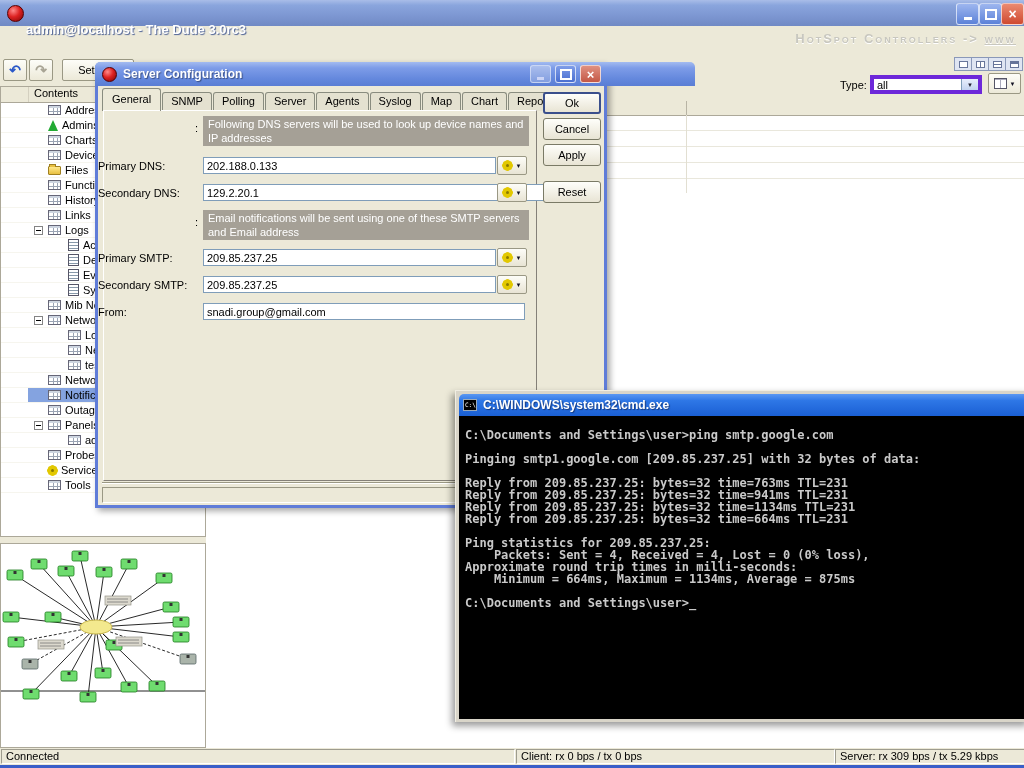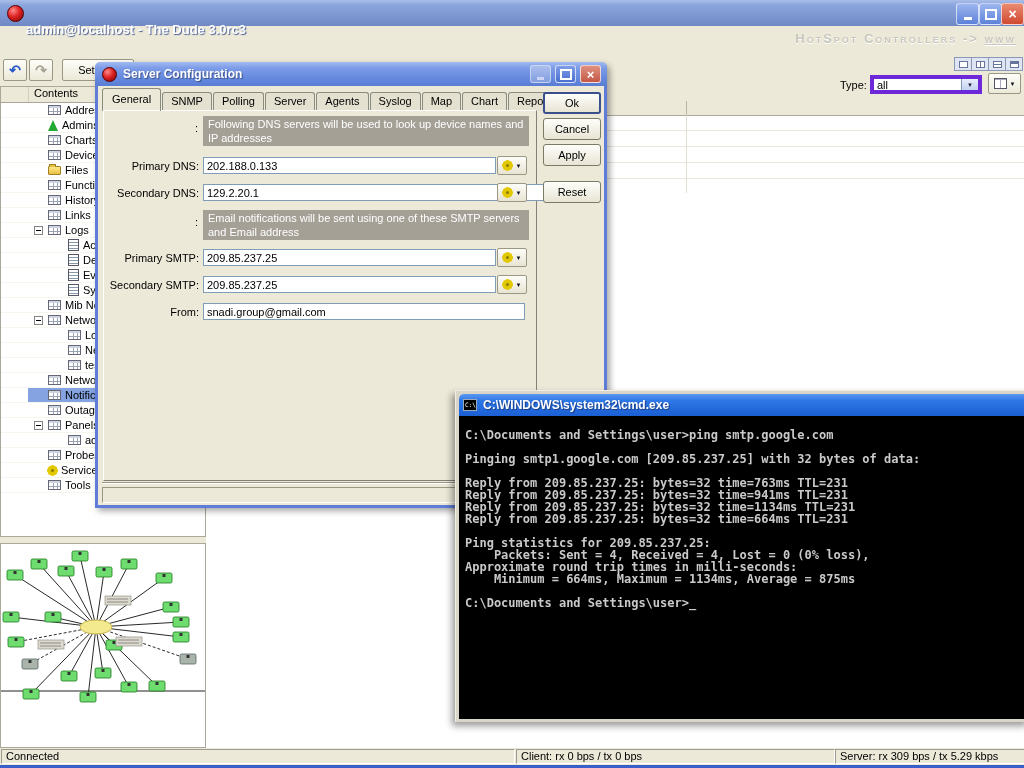--- a/index.html
+++ b/index.html
@@ -86,21 +86,21 @@
   .rightlist .hdr{height:14px;background:#ece9d8;border-bottom:1px solid #aca899;display:flex;}
   .rightlist .h0{width:480px;border-right:1px solid #b8b4a4;}
   .rightlist .h1{flex:1;}
   .rowlines{position:absolute;left:0;top:14px;width:100%;height:78px;
     background:repeating-linear-gradient(180deg,transparent 0 15px,#e9e7dc 15px 16px);}
   .vdiv{position:absolute;left:480px;top:14px;width:1px;height:78px;background:#e2dfd2;}
   
   .dialog{position:absolute;left:95px;top:62px;width:512px;height:446px;background:#ece9d8;
     border:3px solid #5f7cd8;border-top:none;border-radius:6px 6px 0 0;box-sizing:border-box;
     box-shadow:3px 3px 6px rgba(0,0,0,.35);z-index:5;}
-  .dtitle{position:absolute;left:-3px;top:0;width:512px;height:24px;border-radius:5px 5px 0 0;
+  .dtitle{position:absolute;left:-3px;top:0;width:600px;height:24px;border-radius:5px 5px 0 0;
     background:linear-gradient(180deg,#a3bbf0 0%,#7d9ce8 25%,#6488dd 70%,#5a7dd4 100%);
     display:flex;align-items:center;}
   .dtitle .dticon{width:13px;height:13px;border-radius:50%;margin-left:7px;
     background:radial-gradient(circle at 35% 30%,#ff8a8a 0%,#d22 45%,#7a0505 100%);border:1px solid #500;}
   .dtitle .dttext{color:#fff;font-weight:bold;font-size:12px;margin-left:6px;text-shadow:1px 1px 1px #3a4f84;}
   .dbtn{position:absolute;top:3px;width:21px;height:18px;border-radius:3px;border:1px solid rgba(255,255,255,.7);
     display:flex;align-items:center;justify-content:center;color:#fff;font-weight:bold;box-sizing:border-box;}
   .dbtn.dmin{left:435px;background:linear-gradient(180deg,#b9c9ef,#90a8e2);opacity:.75;}
   .dbtn.dmax{left:460px;background:linear-gradient(180deg,#7f9de8,#4a6fd0);}
   .dbtn.dmax span{width:8px;height:7px;border:2px solid #fff;}
@@ -111,21 +111,21 @@
     padding:2px 8px 3px 8px;font-size:11px;margin-right:1px;height:13px;}
   .tab.active{background:#ece9d8;padding:4px 9px;height:14px;position:relative;z-index:2;box-shadow:0 -1px 0 #fff inset;}
   .tabpage{position:absolute;left:5px;top:48px;width:434px;height:371px;
     border:1px solid;border-color:#fff #848078 #848078 #fff;box-sizing:border-box;}
   .dlgbtn{position:absolute;left:445px;width:58px;height:22px;border:1px solid #7a7a66;border-radius:3px;
     background:linear-gradient(180deg,#fefefa,#e8e4d4);font-size:11px;display:flex;align-items:center;justify-content:center;box-sizing:border-box;}
   .dlgbtn.default{border:2px solid #3a4f8c;}
   .infobox{position:absolute;left:105px;width:326px;height:30px;background:#a5a096;color:#fff;
     font-size:11px;line-height:14px;padding:1px 5px;box-sizing:border-box;overflow:hidden;}
   .colonlbl{position:absolute;left:60px;width:40px;text-align:right;font-size:11px;}
-  .flabel{position:absolute;left:0;width:101px;text-align:right;font-size:11px;white-space:nowrap;}
+  .flabel{position:absolute;left:0;width:101px;text-align:left;font-size:11px;white-space:nowrap;}
   .finput{position:absolute;left:105px;height:17px;border:1px solid #7f9db9;background:#fff;
     font-family:"Liberation Sans",sans-serif;font-size:11px;padding:0 0 0 3px;box-sizing:border-box;}
   .gearbtn{position:absolute;left:399px;width:30px;height:19px;border:1px solid #9a9884;border-radius:2px;
     background:linear-gradient(180deg,#fdfdf8,#e8e4d4);display:flex;align-items:center;justify-content:center;box-sizing:border-box;}
   .gearbtn .i-gear{margin-right:4px;}
   .groove{position:absolute;left:4px;top:420px;width:501px;height:0;border-top:1px solid #9a9884;border-bottom:1px solid #fff;}
   .dstatus{position:absolute;left:4px;top:425px;width:501px;height:14px;
     border:1px solid;border-color:#9a9884 #fff #fff #9a9884;background:#ece9d8;}
   
   .cmdwin{position:absolute;left:455px;top:390px;width:575px;height:332px;background:#d9d5c9;

